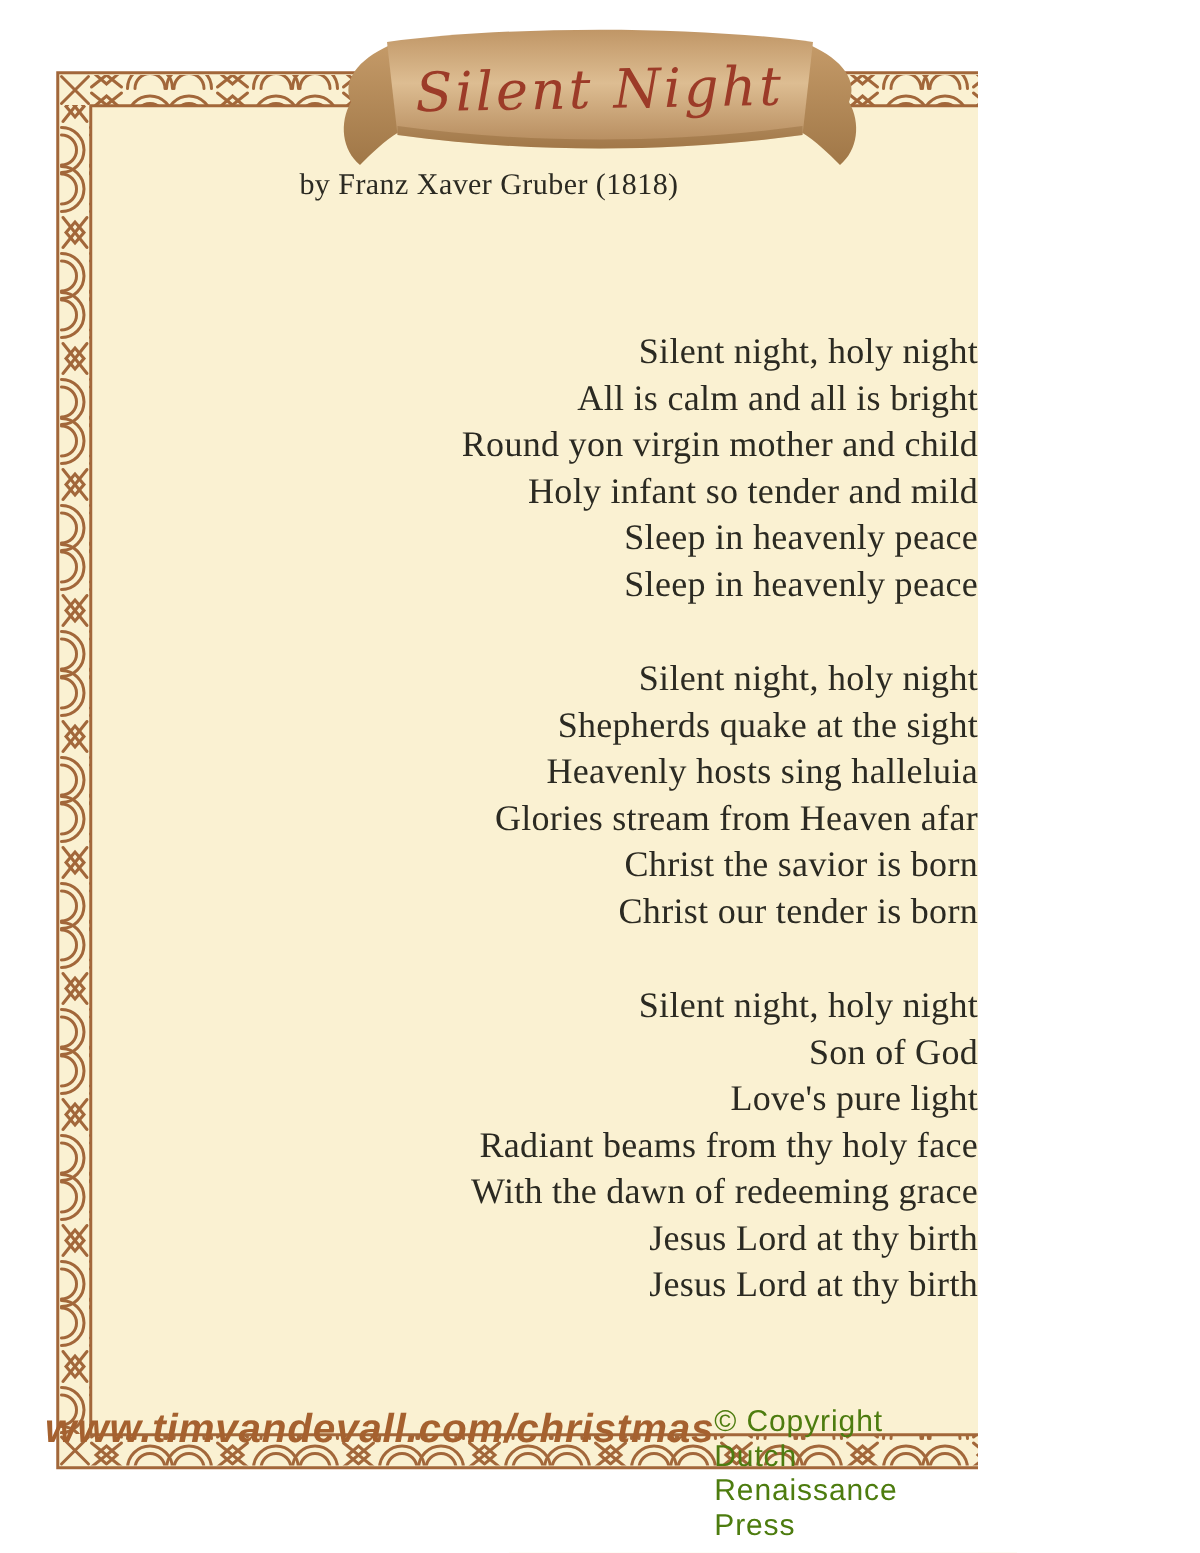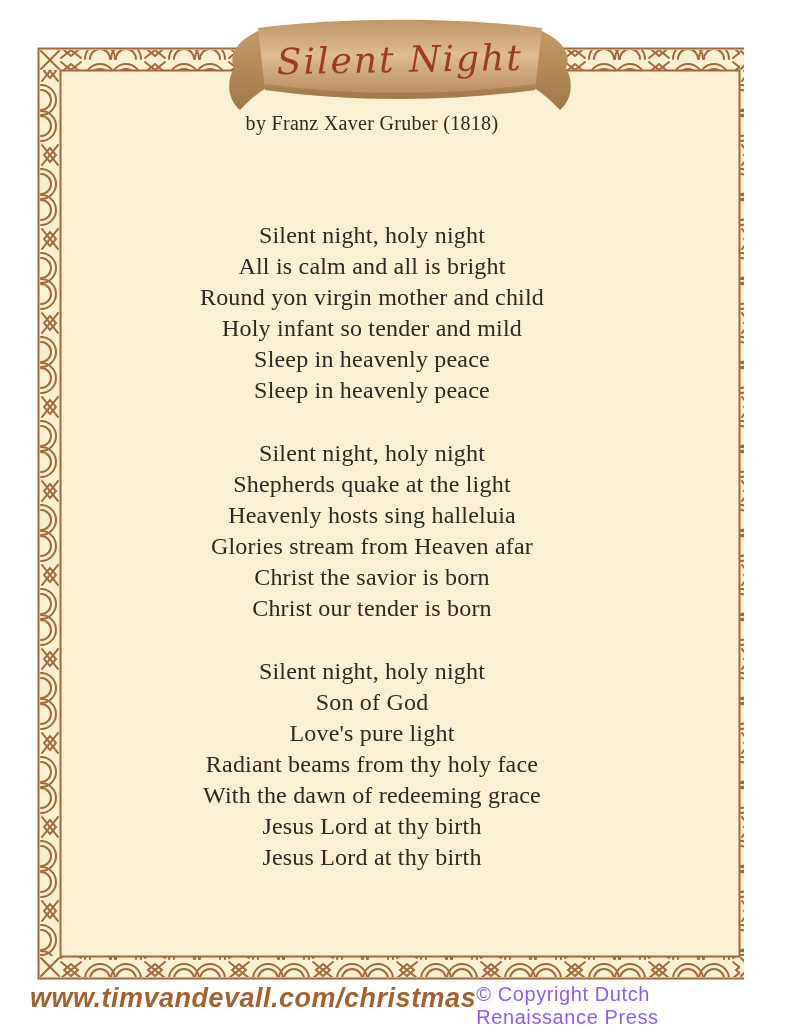--- a/index.html
+++ b/index.html
@@ -1,35 +1,35 @@
 <!DOCTYPE html>
 <html><head>
 <meta charset="utf-8">
 <style>
   html,body { margin:0; padding:0; background:#ffffff; }
   .page {
     position: relative;
-    width: 744px; height: 1035px;
+    width: 652px; height: 1035px;
     background: #ffffff;
     overflow: hidden;
     font-family: "Liberation Serif", serif;
   }
   .frame-svg, .ribbon-svg { position:absolute; display:block; }
   .frame-svg { left:0; top:0; }
   .ribbon-svg { left:218px; top:8px; }
 
   .byline {
     position:absolute; top:112px; left:0; width:100%;
     text-align:center;
     font-size:20px; color:#2b2a22;
     letter-spacing:0.3px;
   }
   .lyrics {
     position:absolute; top:220px; left:0; width:100%;
-    text-align:center;
+    text-align:right;
     color:#2b2a22;
   }
   .stanza { margin:0 0 32px 0; }
   .line {
     font-size:24px; line-height:31px;
     letter-spacing:0.2px;
   }
   .footer {
     position:absolute; left:0; bottom:6px; width:100%;
     box-sizing:border-box;
@@ -37,21 +37,21 @@
     display:flex; justify-content:space-between; align-items:flex-start;
   }
   .footer-url {
     font-family:"Liberation Sans", sans-serif;
     font-style:italic; font-weight:bold;
     font-size:27px; color:#a5612f;
     letter-spacing:0.5px;
   }
   .footer-copyright {
     font-family:"Liberation Sans", sans-serif;
-    font-size:20px; color:#8b5cf6;
+    font-size:20px; color:#4d7c0f;
     letter-spacing:0.6px;
   }
 </style>
 </head>
 <body>
 
 <div class="page">
 
   <svg class="frame-svg" width="800" height="1035" viewBox="0 0 800 1035" aria-hidden="true">
     <defs>
@@ -128,21 +128,21 @@
       <div class="stanza">
         <div class="line">Silent night, holy night</div>
         <div class="line">All is calm and all is bright</div>
         <div class="line">Round yon virgin mother and child</div>
         <div class="line">Holy infant so tender and mild</div>
         <div class="line">Sleep in heavenly peace</div>
         <div class="line">Sleep in heavenly peace</div>
       </div>
       <div class="stanza">
         <div class="line">Silent night, holy night</div>
-        <div class="line">Shepherds quake at the light</div>
+        <div class="line">Shepherds quake at the sight</div>
         <div class="line">Heavenly hosts sing halleluia</div>
         <div class="line">Glories stream from Heaven afar</div>
         <div class="line">Christ the savior is born</div>
         <div class="line">Christ our tender is born</div>
       </div>
       <div class="stanza">
         <div class="line">Silent night, holy night</div>
         <div class="line">Son of God</div>
         <div class="line">Love's pure light</div>
         <div class="line">Radiant beams from thy holy face</div>

